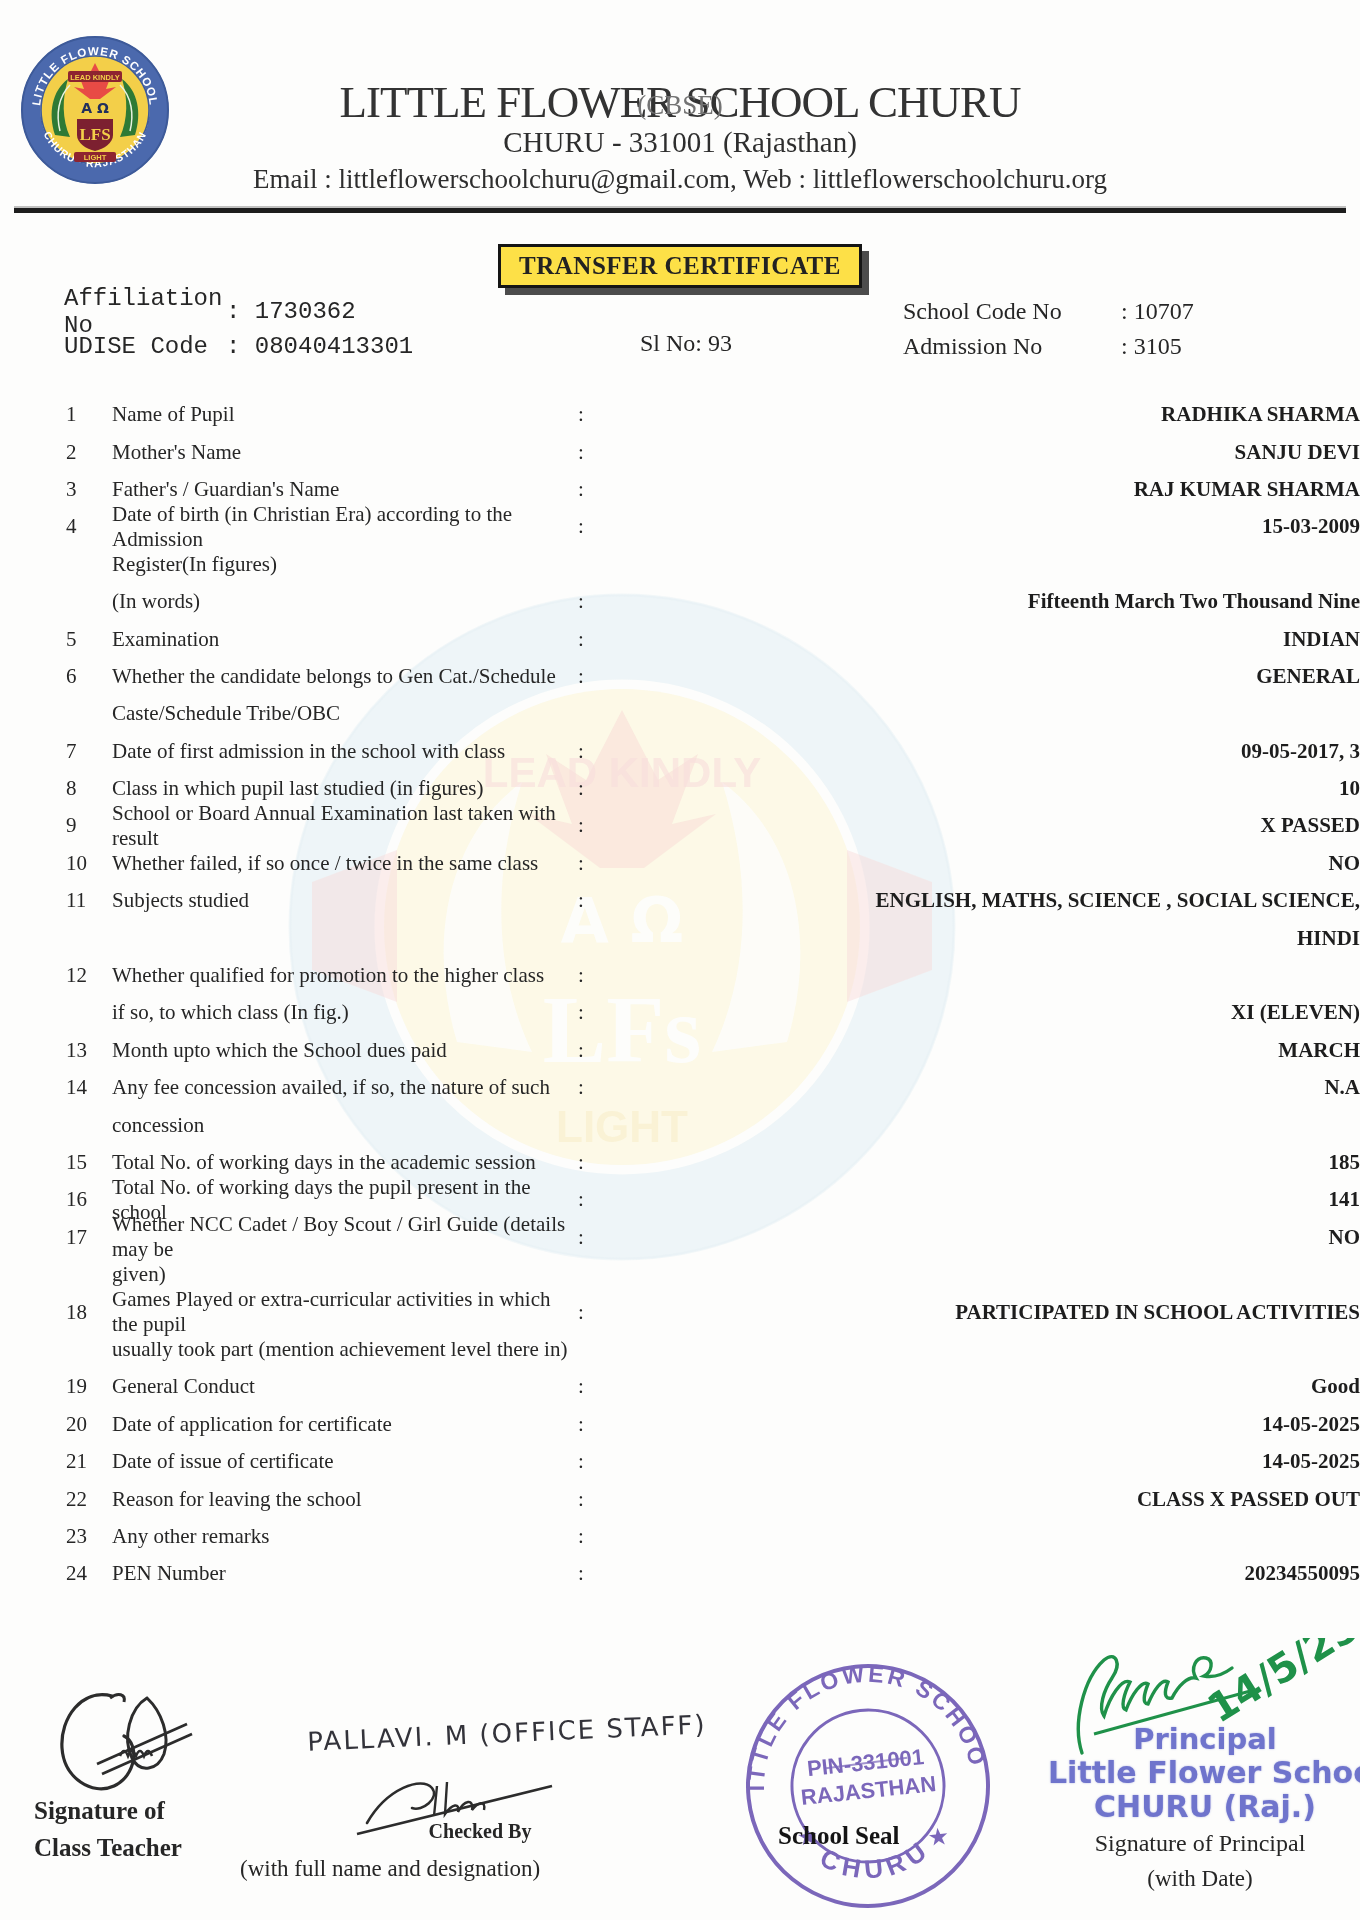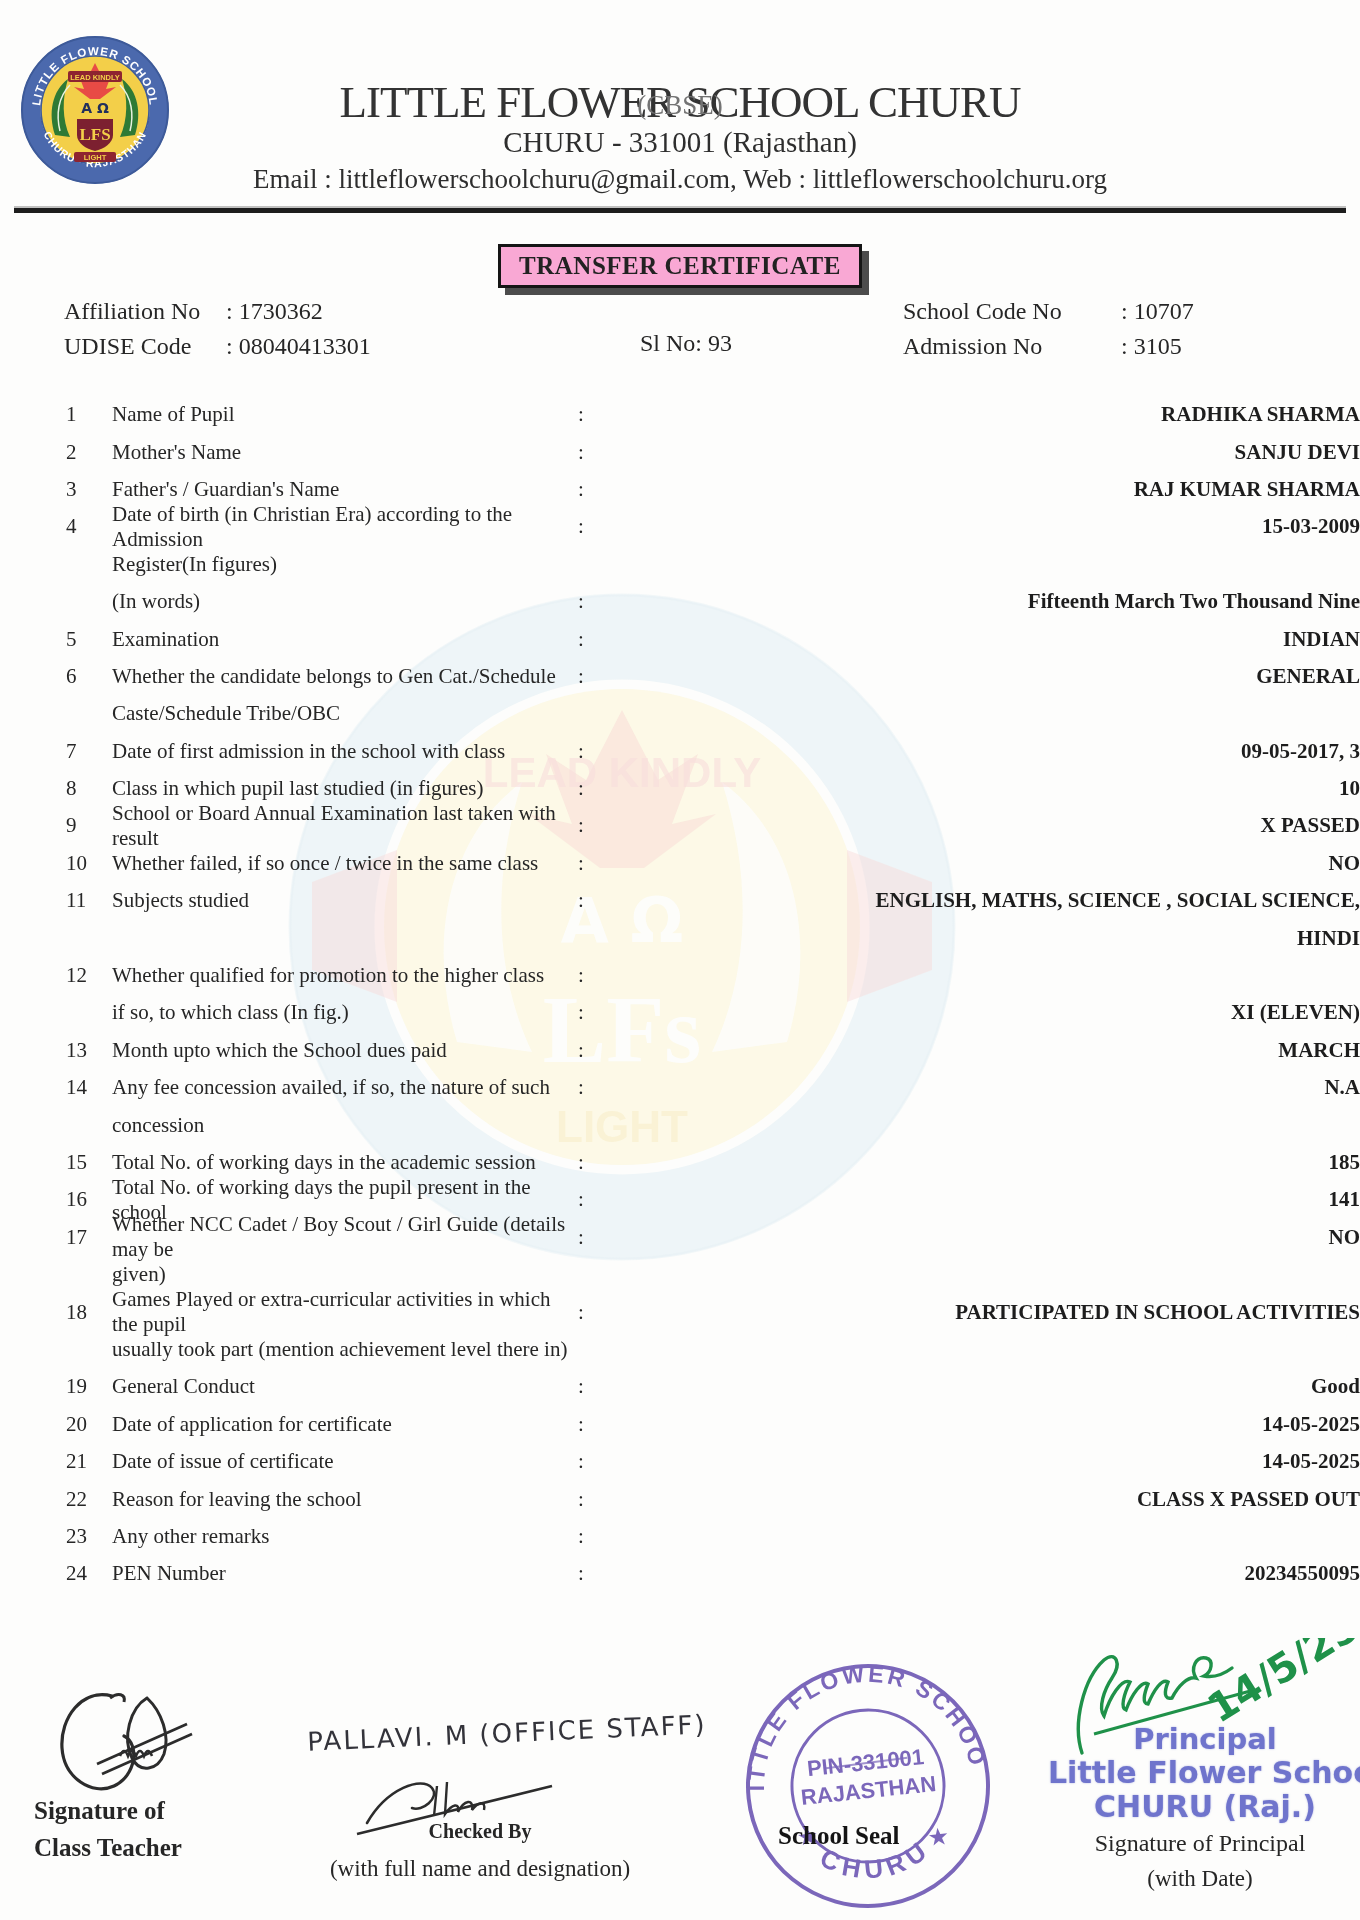--- a/index.html
+++ b/index.html
@@ -9,25 +9,25 @@
   .logo{position:absolute;left:20px;top:34px;width:150px;height:152px;}
   .school-name{position:absolute;left:0;right:0;top:28px;text-align:center;
         font-size:45px;font-weight:400;letter-spacing:-1px;color:#333;margin-top:48px;}
   .board{position:absolute;left:0;right:0;top:90px;text-align:center;font-size:27px;color:#737373;}
   .address{position:absolute;left:0;right:0;top:126px;text-align:center;font-size:29px;color:#2e2e2e;}
   .contact{position:absolute;left:0;right:0;top:164px;text-align:center;font-size:27px;color:#2e2e2e;}
   .rule{position:absolute;left:14px;right:14px;top:208px;height:5px;background:#1d1d1d;
         box-shadow:0 -2px 0 rgba(80,80,80,.35);}
   
   .tc-box{position:absolute;left:0;right:0;top:244px;margin:0 auto;width:358px;height:38px;
-        background:#f9a8d4;border:3px solid #151515;box-shadow:7px 7px 0 rgba(45,45,45,.85);
+        background:#fde047;border:3px solid #151515;box-shadow:7px 7px 0 rgba(45,45,45,.85);
         display:flex;align-items:center;justify-content:center;
         font-size:25px;font-weight:700;letter-spacing:.5px;color:#222;}
   
-  .info-left{position:absolute;left:64px;top:294px;font-size:24px;}
+  .info-left{position:absolute;left:64px;top:294px;font-size:24px;font-family:Liberation Mono, monospace;}
   .info-left .irow,.info-right .irow{display:flex;height:35px;align-items:center;}
   .info-left .ilab{width:162px;display:inline-block;}
   .info-right{position:absolute;left:903px;top:294px;font-size:24px;}
   .info-right .ilab{width:218px;display:inline-block;}
   .info-center{position:absolute;left:640px;top:330px;font-size:24px;}
   
   .rows{position:absolute;left:0;right:0;top:396px;z-index:2;font-size:21px;}
   .line{display:flex;height:37.4px;align-items:center;}
   .cell-num{margin-left:66px;width:46px;flex:none;}
   .cell-label{width:466px;flex:none;}
@@ -38,21 +38,21 @@
         opacity:.33;pointer-events:none;}
   
   .sig-teacher{position:absolute;left:52px;top:1678px;z-index:3;}
   .lbl-teacher{position:absolute;left:34px;top:1792px;font-size:25px;font-weight:700;line-height:37px;z-index:3;}
   .handwritten{position:absolute;left:292px;top:1718px;width:430px;text-align:center;z-index:3;
         font-family:"DejaVu Sans",sans-serif;font-size:26px;letter-spacing:2px;color:#33333a;
         transform:rotate(-2.5deg);white-space:nowrap;}
   .sig-checked{position:absolute;left:352px;top:1768px;z-index:3;}
   .lbl-checked{position:absolute;left:270px;top:1820px;width:420px;text-align:center;
         font-size:20px;font-weight:700;z-index:4;}
-  .lbl-checked-sub{position:absolute;left:240px;top:1856px;width:480px;text-align:center;
+  .lbl-checked-sub{position:absolute;left:240px;top:1856px;width:480px;text-align:left;
         font-size:23px;z-index:4;}
   .seal{position:absolute;left:740px;top:1652px;width:256px;height:268px;z-index:3;
         transform:rotate(-6deg);opacity:.88;}
   .lbl-seal{position:absolute;left:778px;top:1822px;font-size:25px;font-weight:700;color:#141414;z-index:4;}
   .sig-principal{position:absolute;left:1064px;top:1638px;z-index:5;}
   .stamp-principal{position:absolute;left:1040px;top:1722px;width:330px;text-align:center;z-index:3;
         font-family:"DejaVu Sans",sans-serif;font-weight:700;color:var(--principal-stamp,#6f74cc);
         line-height:34px;text-shadow:0 0 2px rgba(111,116,204,.55);}
   .stamp-principal .l1{font-size:29px;}
   .stamp-principal .l2{font-size:30px;white-space:nowrap;position:relative;left:8px;}

